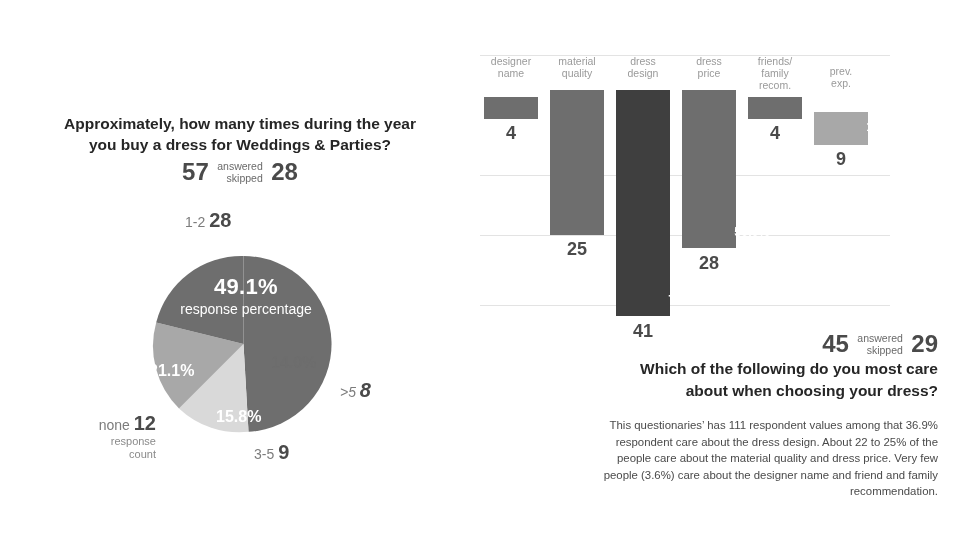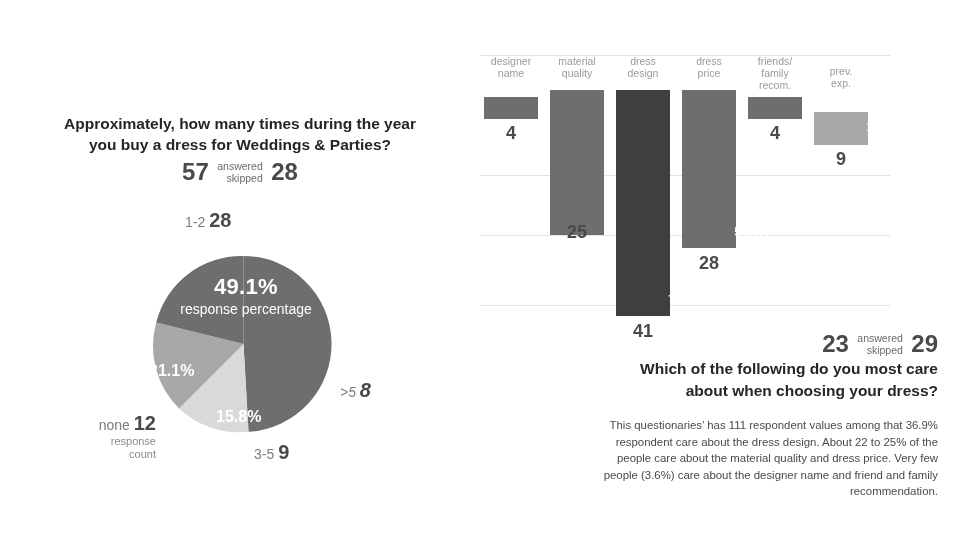--- a/index.html
+++ b/index.html
@@ -270,21 +270,21 @@
         <div class="bar-pct" style="top:3px">7.1%</div>
       </div>
       <div class="bar-count" style="top:68px">4</div>
     </div>
 
     <div class="bar-col" style="left:66px">
       <div class="col-head">material<br>quality</div>
       <div class="bar" style="top:35px;height:145px;background:#6e6e6e">
         <div class="bar-pct" style="top:122px">3.5%</div>
       </div>
-      <div class="bar-count" style="top:167px">25</div>
+      <div class="bar-count" style="top:184px">25</div>
     </div>
 
     <div class="bar-col" style="left:132px">
       <div class="col-head">dress<br>design</div>
       <div class="bar" style="top:35px;height:226px;background:#3f3f3f">
         <div class="bar-pct" style="top:203px">73.2%</div>
       </div>
       <div class="bar-count" style="top:266px">41</div>
     </div>
 
@@ -307,21 +307,21 @@
     <div class="bar-col" style="left:330px">
       <div class="col-head" style="top:10px">prev.<br>exp.</div>
       <div class="bar" style="top:57px;height:33px;background:#a8a8a8">
         <div class="bar-pct" style="top:8px">16.1%</div>
       </div>
       <div class="bar-count" style="top:94px">9</div>
     </div>
   </div>
 
   <div id="bar-counts">
-    <span class="big-num">23</span>
+    <span class="big-num">45</span>
     <span class="small-stack">
       <span>answered</span>
       <span class="l2">skipped</span>
     </span>
     <span class="big-num">29</span>
   </div>
 
   <div id="bar-question">Which of the following do you most care about when choosing your dress?</div>
 
   <div id="bar-desc">This questionaries’ has 111 respondent values among that 36.9% respondent care about the dress design. About 22 to 25% of the people care about the material quality and dress price. Very few people (3.6%) care about the designer name and friend and family recommendation.</div>

